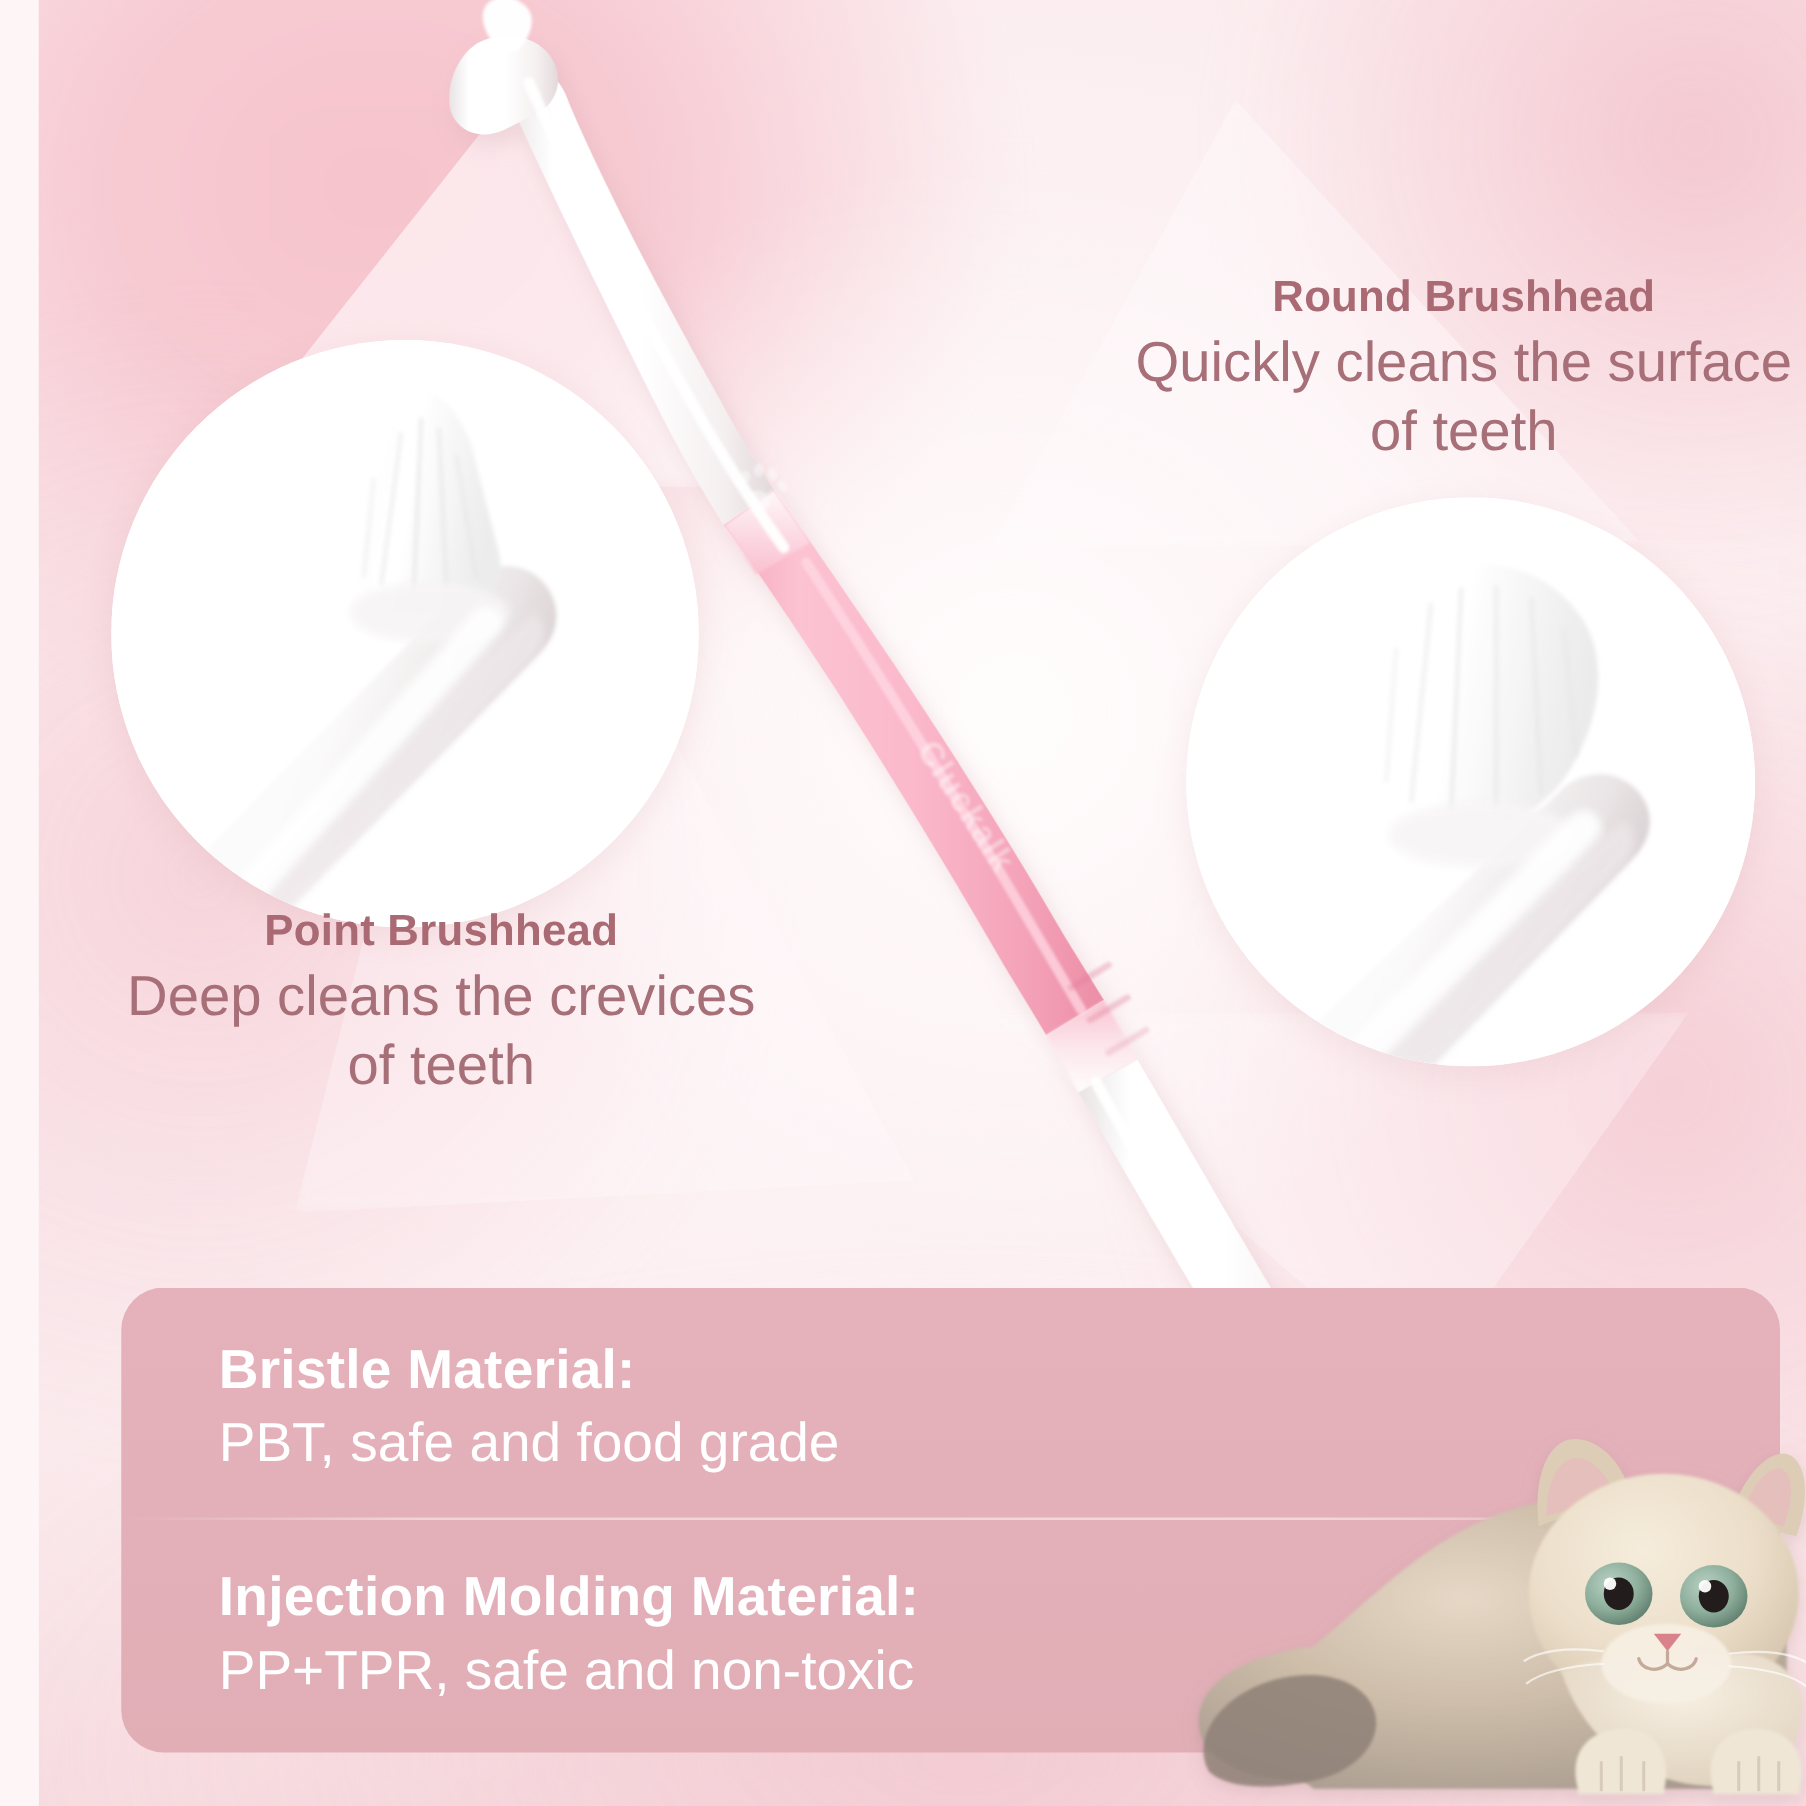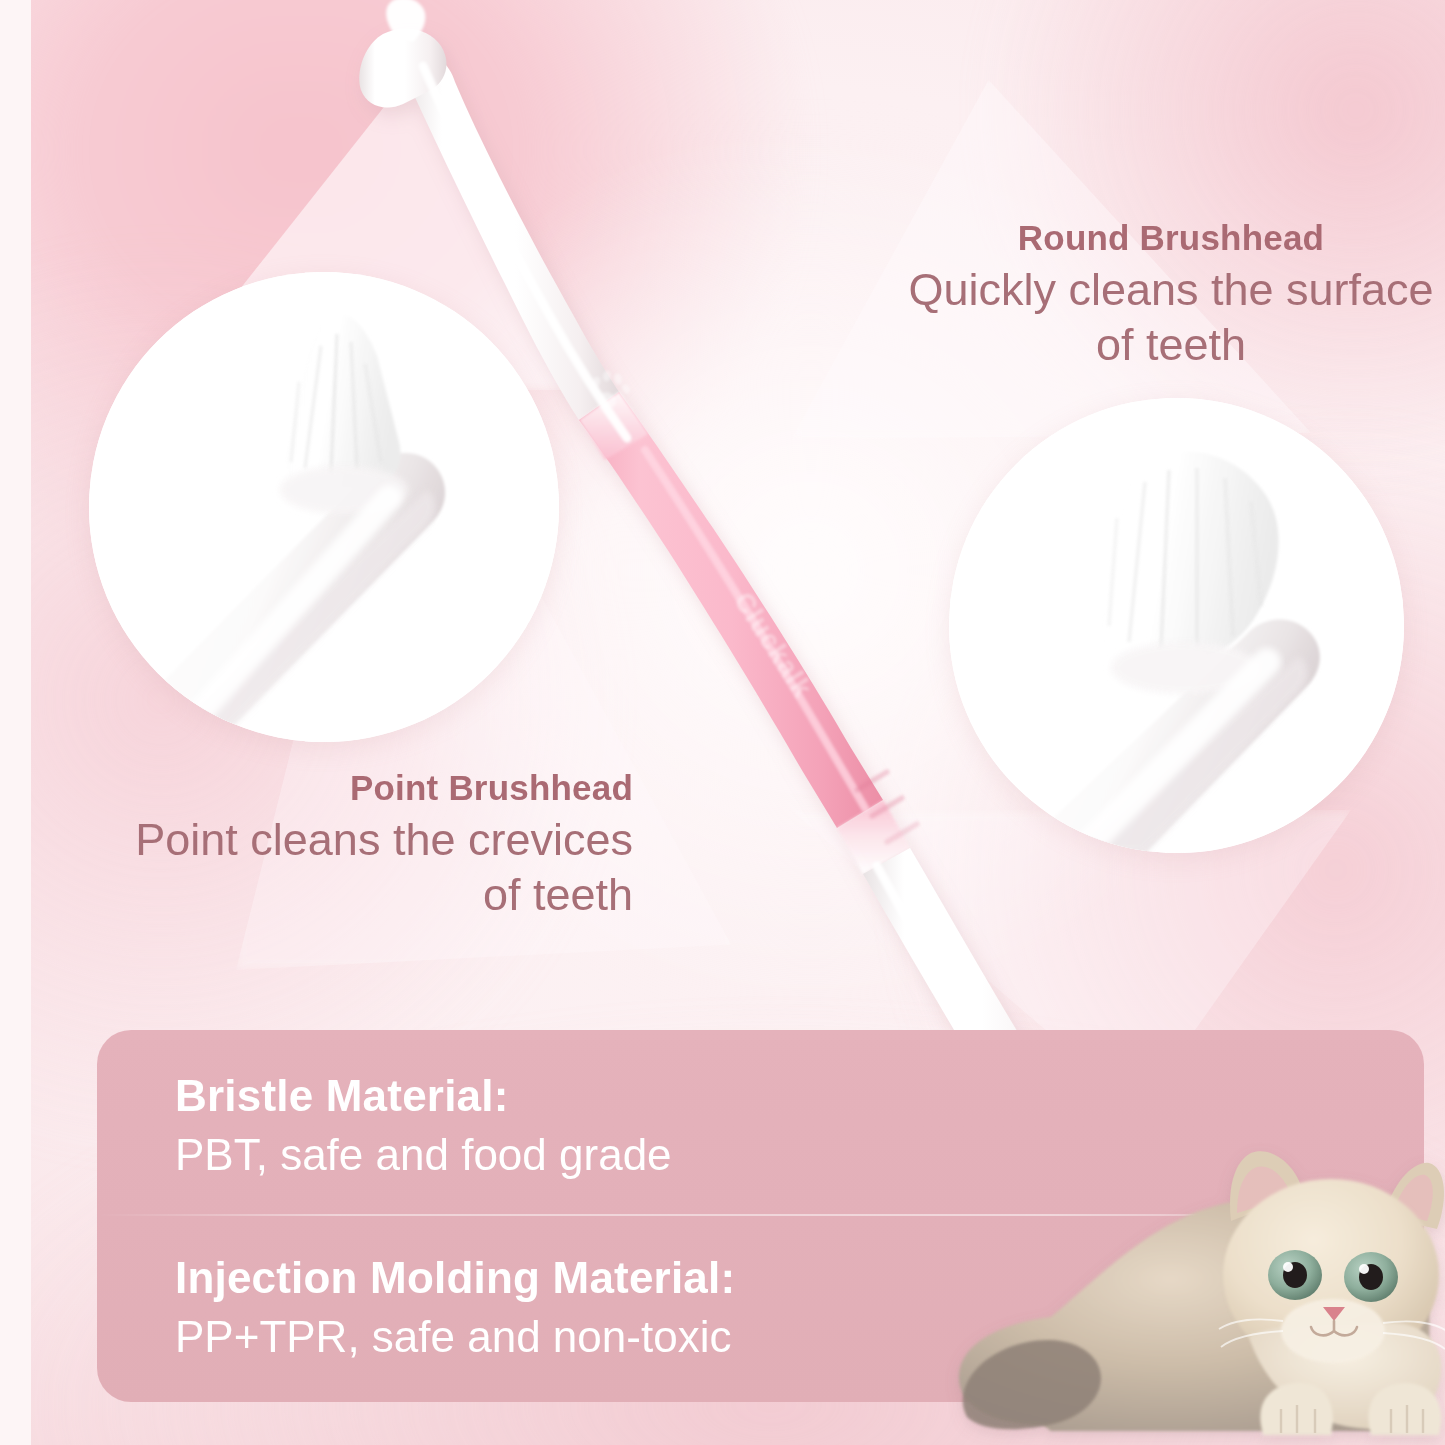--- a/index.html
+++ b/index.html
@@ -48,21 +48,21 @@
      box-shadow:0 6px 26px rgba(196,140,150,.16);}
   #circle-left{left:58px;top:272px;width:470px;height:470px;}
   #circle-right{left:918px;top:398px;width:455px;height:455px;}
 
   
   .callout{position:absolute;text-align:center;color:#a96b74;}
   .callout .title{font-weight:bold;font-size:35px;letter-spacing:.2px;color:#aa6a73;
      margin:0 0 6px 0;line-height:1.12;}
   .callout .desc{font-size:45px;line-height:1.22;color:#a76f77;font-weight:400;}
   #callout-round{left:855px;top:218px;width:570px;}
-  #callout-point{left:42px;top:768px;width:560px;text-align:right;}
+  #callout-point{left:42px;top:725px;width:560px;}
 
   
   #material-panel{position:absolute;left:66px;top:1030px;width:1327px;height:372px;
      background:linear-gradient(180deg,#e5b2bb 0%, #e3b0b9 50%, #e1aeb6 100%);
      border-radius:34px;overflow:hidden;}
   #material-panel .divider{position:absolute;left:0;right:0;top:184px;height:2px;
      background:linear-gradient(90deg,rgba(255,255,255,0) 0%,rgba(255,255,255,.45) 18%,rgba(255,255,255,.5) 72%,rgba(255,255,255,0) 100%);}
   .mat-block{position:absolute;left:78px;color:#fff;}
   .mat-block .mat-title{font-weight:bold;font-size:44px;line-height:1.18;letter-spacing:.2px;}
   .mat-block .mat-value{font-size:44px;line-height:1.22;font-weight:400;margin-top:6px;}
@@ -304,21 +304,21 @@
     <div class="title">Round Brushhead</div>
     <div class="desc">
       <div>Quickly cleans the surface</div>
       <div>of teeth</div>
     </div>
   </div>
 
   <div class="callout" id="callout-point">
     <div class="title">Point Brushhead</div>
     <div class="desc">
-      <div>Point cleans the crevices</div>
+      <div>Deep cleans the crevices</div>
       <div>of teeth</div>
     </div>
   </div>
 
   <div id="material-panel">
     <div class="divider"></div>
 
     <div class="mat-block" id="mat-bristle">
       <div class="mat-title">Bristle Material:</div>
       <div class="mat-value">PBT, safe and food grade</div>

